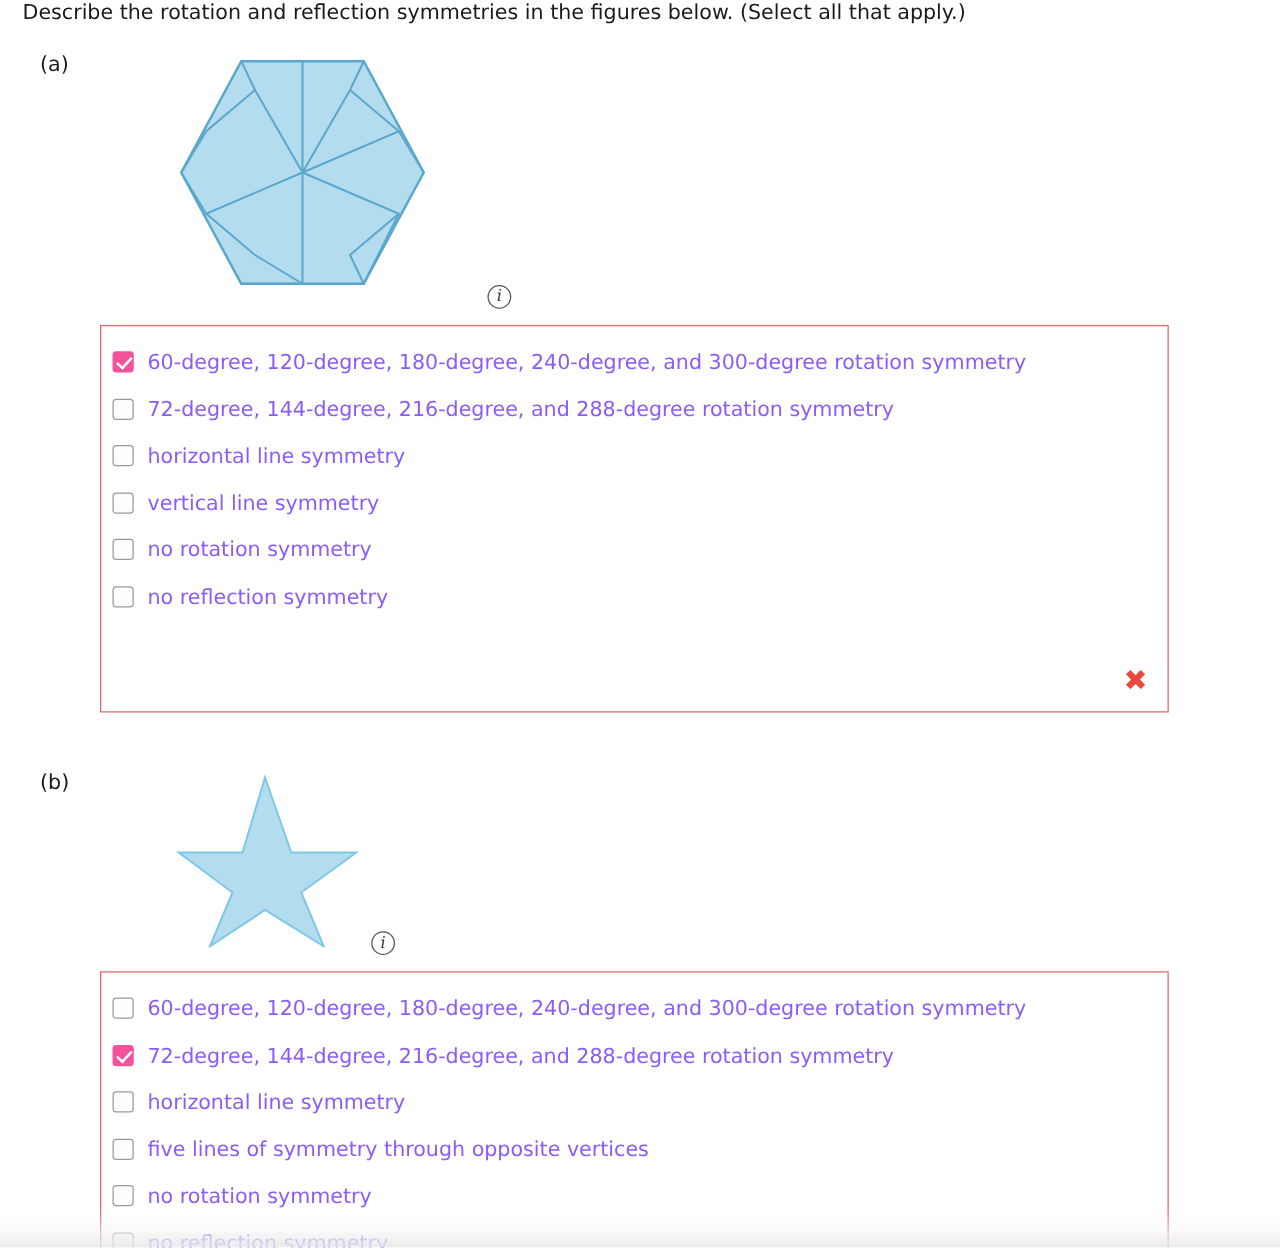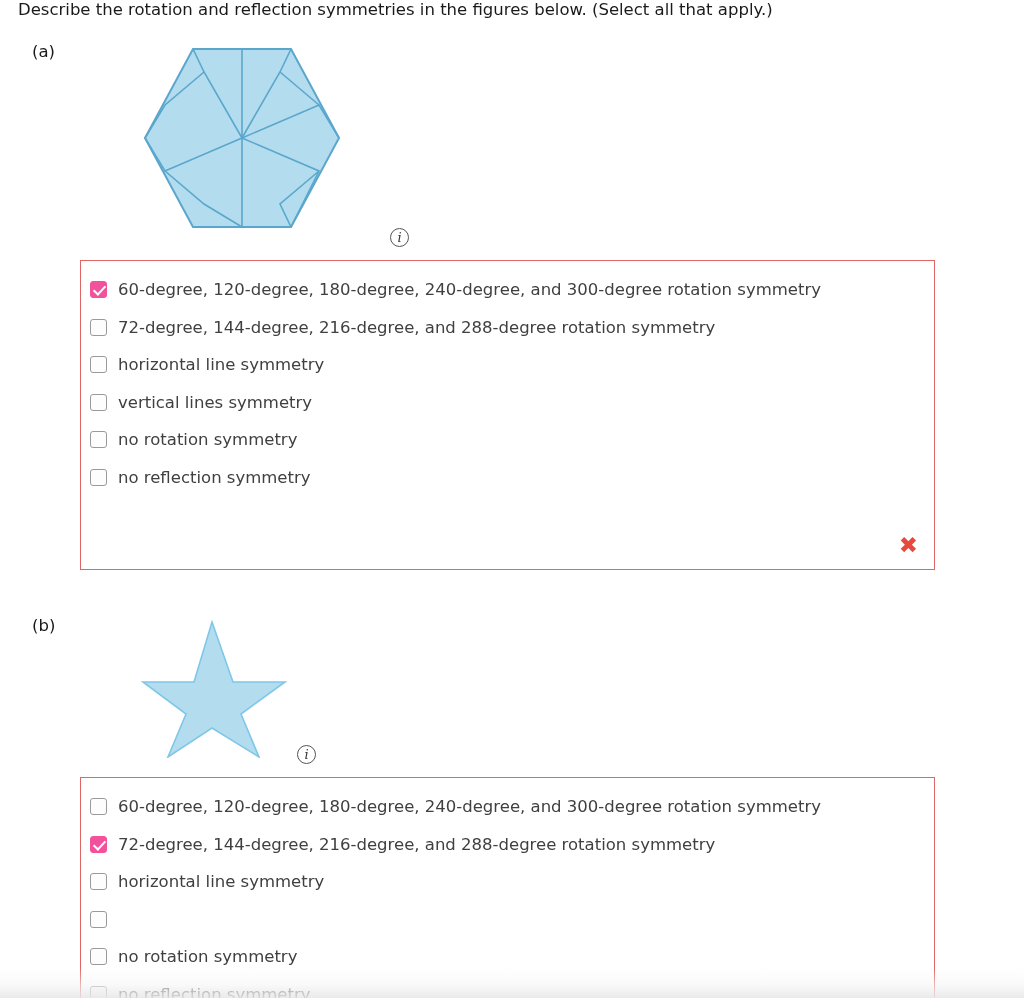--- a/index.html
+++ b/index.html
@@ -82,21 +82,21 @@
     top: 1px;
     width: 5px;
     height: 10px;
     border: solid #ffffff;
     border-width: 0 2.2px 2.2px 0;
     transform: rotate(43deg);
   }
   .opt-label {
     margin-left: 11px;
     font-size: 16.5px;
-    color: #404040;
+    color: #8b5cf6;
     white-space: nowrap;
     cursor: pointer;
   }
   .cross-mark {
     position: absolute;
     font-size: 23px;
     color: #e8493f;
     font-weight: bold;
     line-height: 1;
   }
@@ -149,21 +149,21 @@
       <div class="opt-row">
         <div class="checkbox"></div>
         <div class="opt-label">72-degree, 144-degree, 216-degree, and 288-degree rotation symmetry</div>
       </div>
       <div class="opt-row">
         <div class="checkbox"></div>
         <div class="opt-label">horizontal line symmetry</div>
       </div>
       <div class="opt-row">
         <div class="checkbox"></div>
-        <div class="opt-label">vertical lines symmetry</div>
+        <div class="opt-label">vertical line symmetry</div>
       </div>
       <div class="opt-row">
         <div class="checkbox"></div>
         <div class="opt-label">no rotation symmetry</div>
       </div>
       <div class="opt-row">
         <div class="checkbox"></div>
         <div class="opt-label">no reflection symmetry</div>
       </div>
     </div>
@@ -189,20 +189,21 @@
       <div class="opt-row">
         <div class="checkbox checked"></div>
         <div class="opt-label">72-degree, 144-degree, 216-degree, and 288-degree rotation symmetry</div>
       </div>
       <div class="opt-row">
         <div class="checkbox"></div>
         <div class="opt-label">horizontal line symmetry</div>
       </div>
       <div class="opt-row">
         <div class="checkbox"></div>
+        <div class="opt-label">five lines of symmetry through opposite vertices</div>
       </div>
       <div class="opt-row">
         <div class="checkbox"></div>
         <div class="opt-label">no rotation symmetry</div>
       </div>
       <div class="opt-row">
         <div class="checkbox"></div>
         <div class="opt-label">no reflection symmetry</div>
       </div>
     </div>

